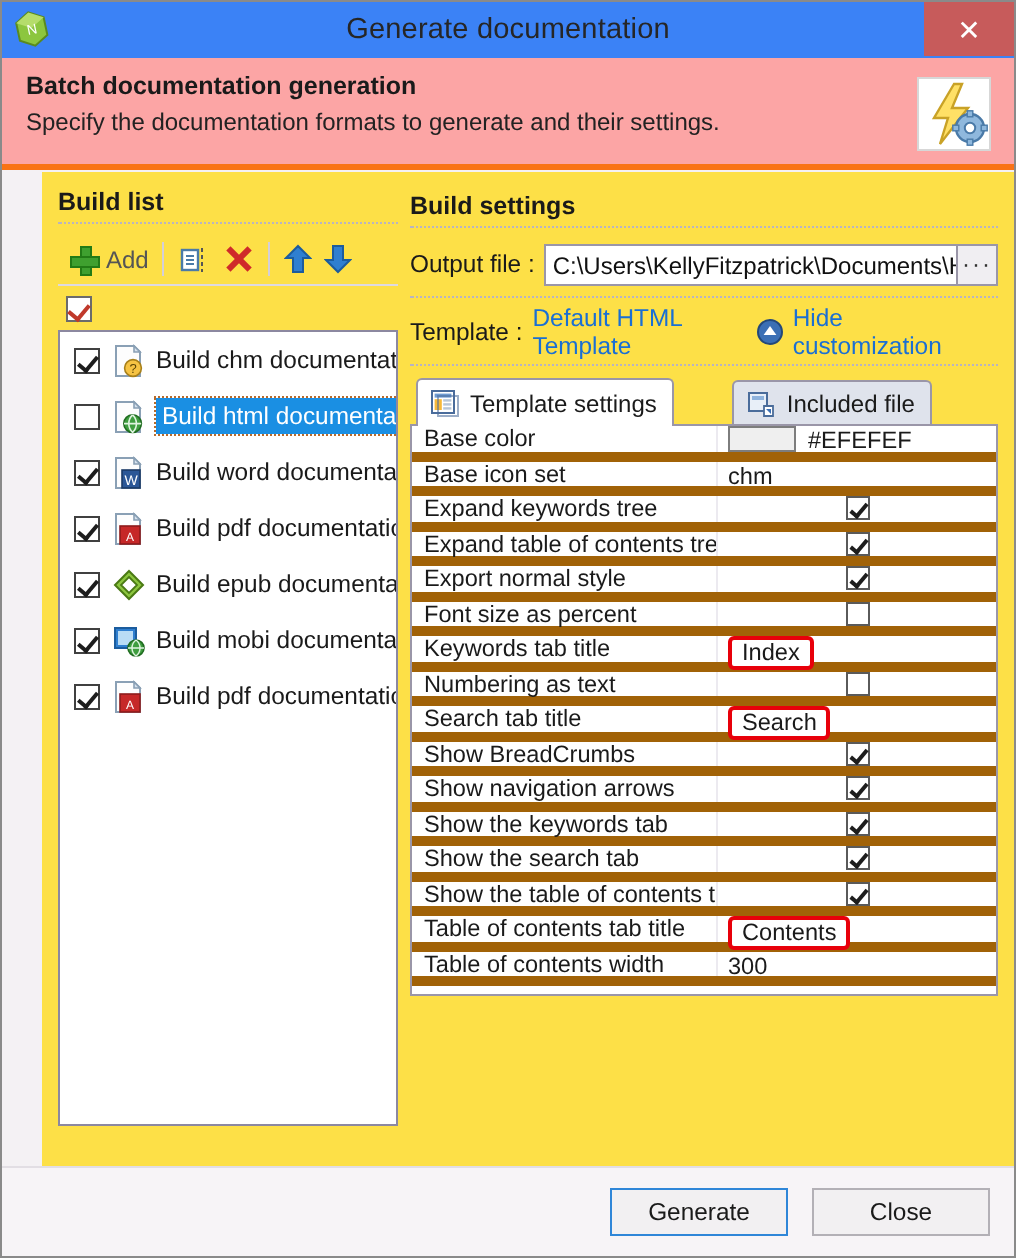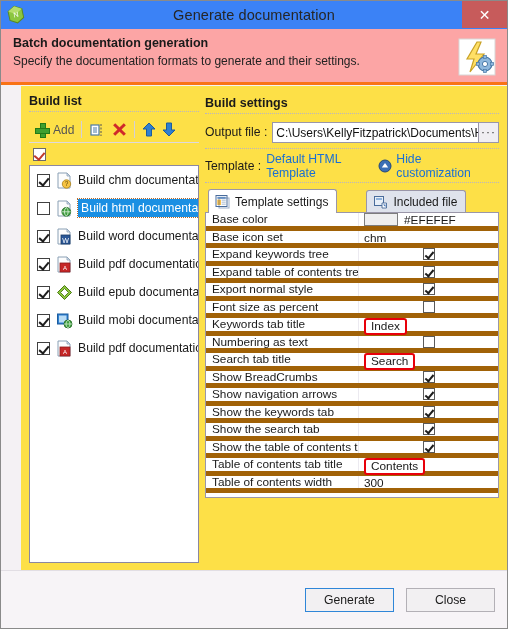--- a/index.html
+++ b/index.html
@@ -354,21 +354,21 @@
     line-height: 13px;
     background: #fff;
     position: relative;
     top: 0px;
   }
 
   
   .footer {
     position: absolute;
     left: 0; right: 0; bottom: 0;
-    height: 58px;
+    height: 45px;
     background: #f7f4f7;
     border-top: 1px solid #e2dee4;
     display: flex;
     align-items: center;
     justify-content: flex-end;
     padding-right: 12px;
   }
   .btn {
     height: 24px;
     min-width: 89px;

